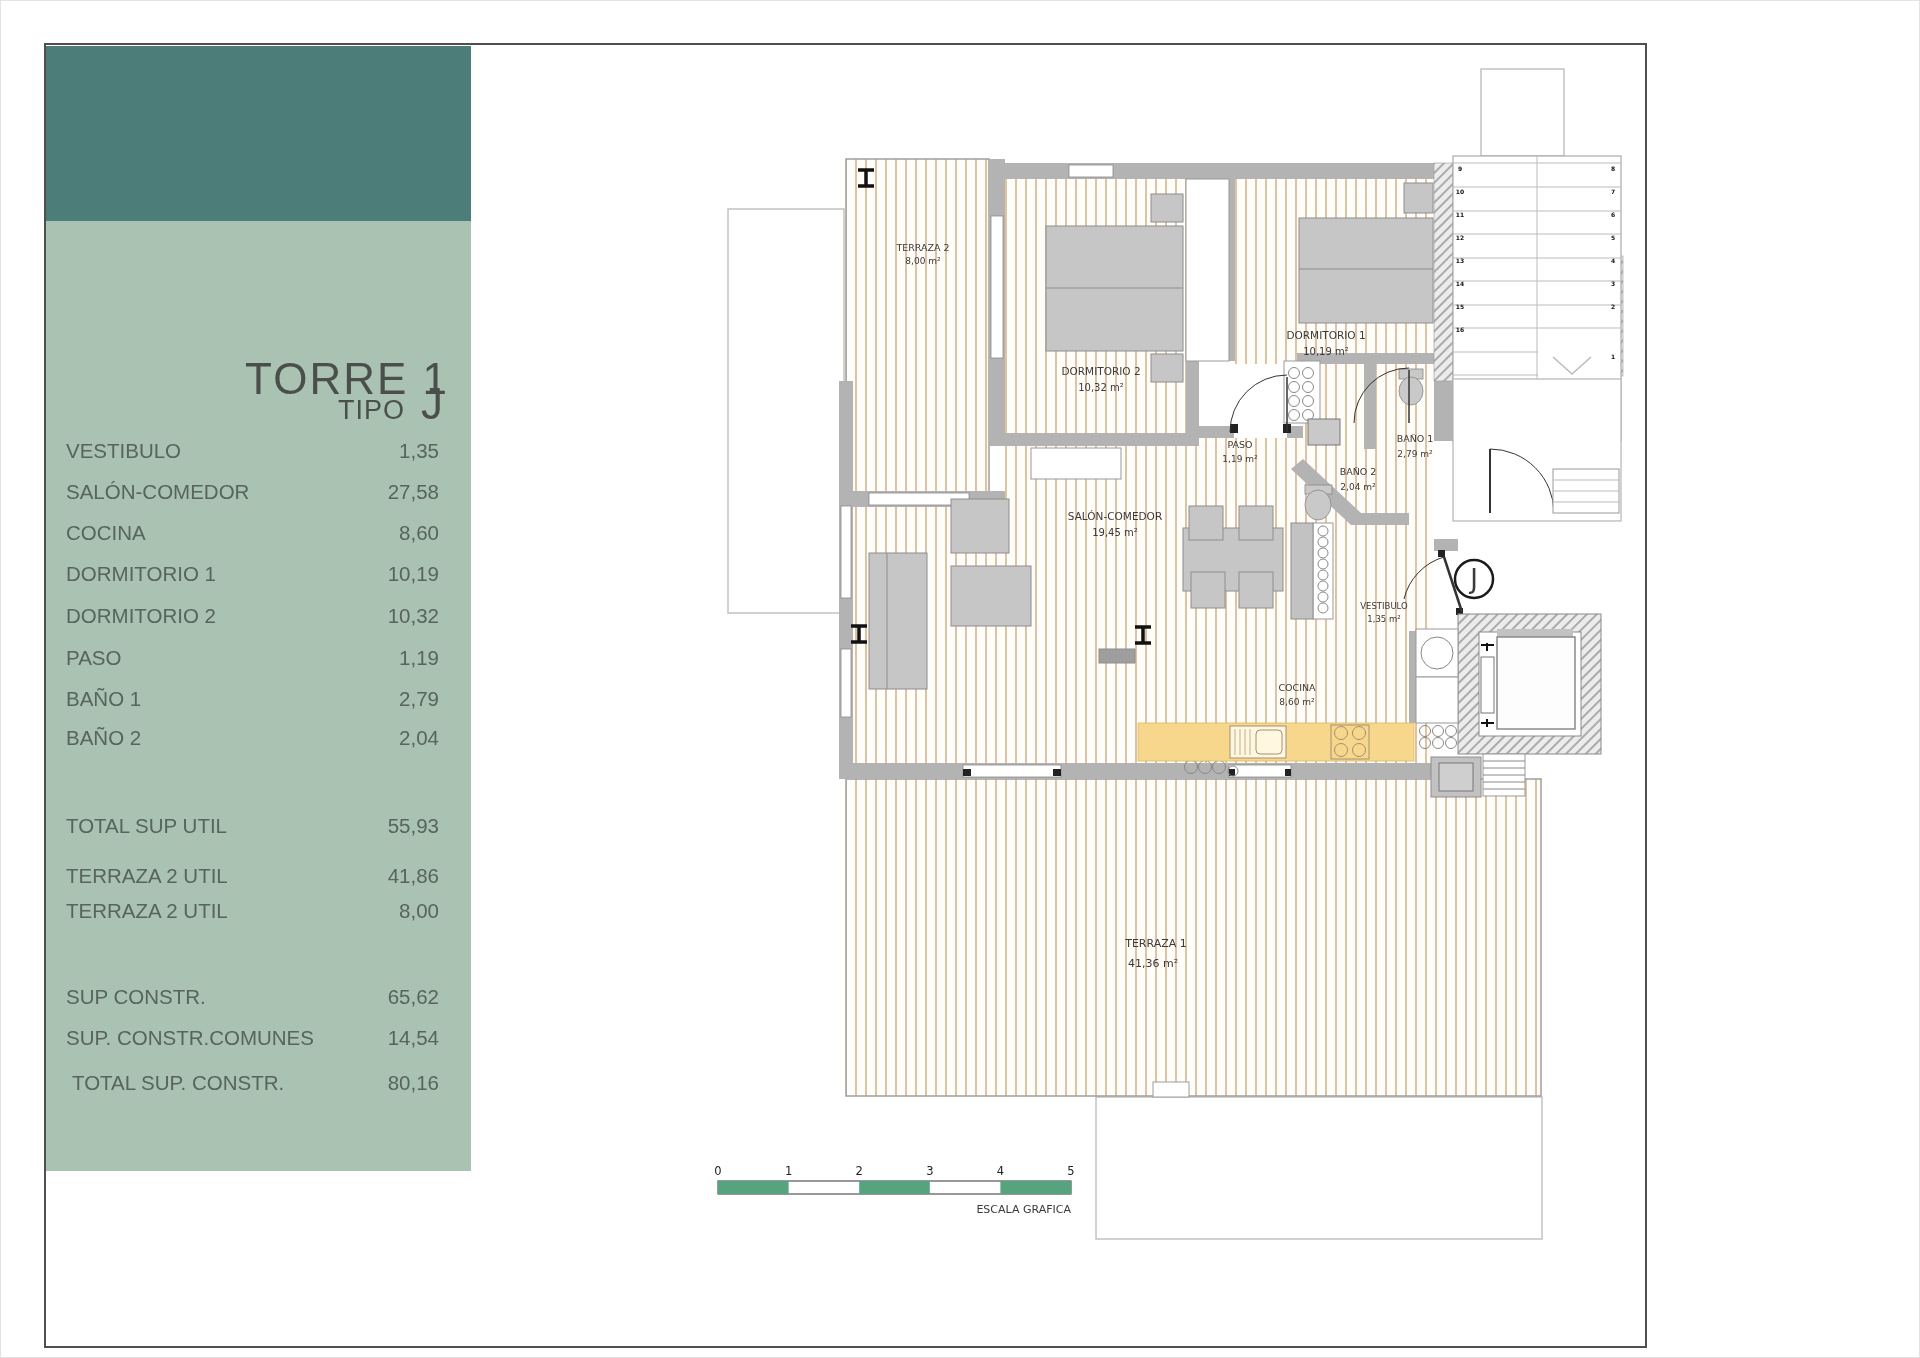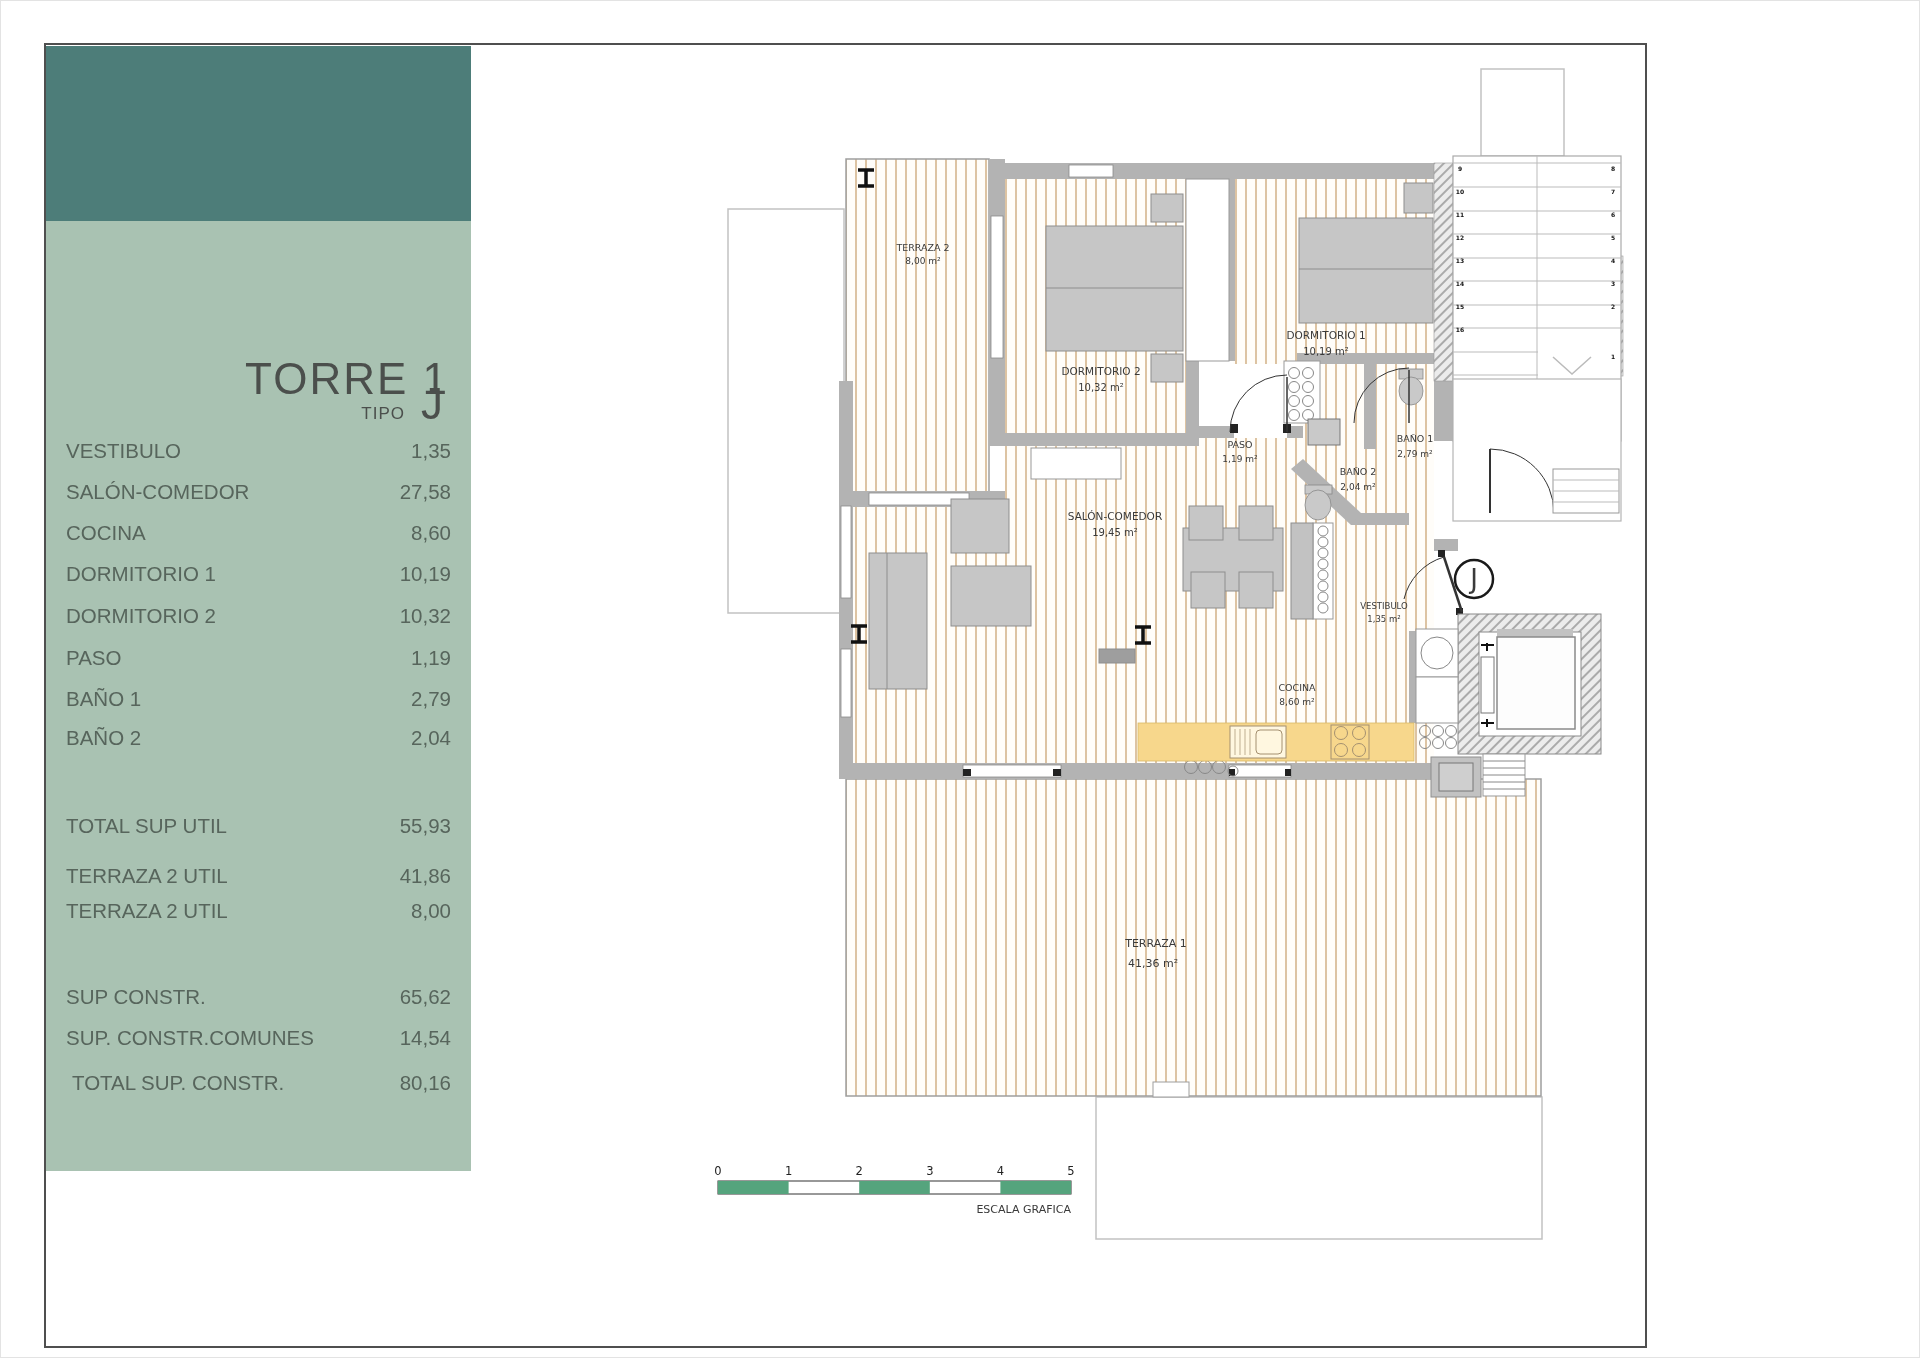--- a/index.html
+++ b/index.html
@@ -4,25 +4,25 @@
 <style>
   html,body{margin:0;padding:0;background:#fff;}
   #page{position:relative;width:1920px;height:1358px;background:#ffffff;overflow:hidden;
         font-family:"Liberation Sans",sans-serif;border:1px solid #e3e3e3;box-sizing:border-box;}
   #plan-svg{position:absolute;left:0;top:0;}
   
   #sidebar{position:absolute;left:45px;top:45px;width:425px;height:1125px;background:#a9c2b2;}
   #sidebar-header{position:absolute;left:0;top:0;width:425px;height:175px;background:#4d7d79;}
   #title{position:absolute;right:22px;top:272px;font-size:44px;letter-spacing:2px;color:#4b4f4c;margin-top:36px;}
   #tipo{position:absolute;right:28px;top:333px;display:flex;align-items:baseline;color:#4b4f4c;}
-  #tipo .tipo-lbl{font-size:17px;letter-spacing:1px;}
+  #tipo .tipo-lbl{font-size:27px;letter-spacing:1px;}
   #tipo .tipo-val{font-size:44px;margin-left:16px;}
   .row{position:absolute;left:0;width:425px;height:24px;color:#57655c;font-size:20.5px;}
   .row .lbl{position:absolute;left:20px;white-space:nowrap;}
-  .row .val{position:absolute;right:20px;}
+  .row .val{position:absolute;right:32px;}
   
   text{font-family:"DejaVu Sans",sans-serif;fill:#3a3a3a;}
   .rl{text-anchor:middle;}
   .stair-num{font-size:6px;fill:#111;font-weight:bold;text-anchor:middle;}
   .tick{font-size:11.5px;fill:#222;text-anchor:middle;}
 </style>
 </head>
 <body>
 
 <div id="page">

